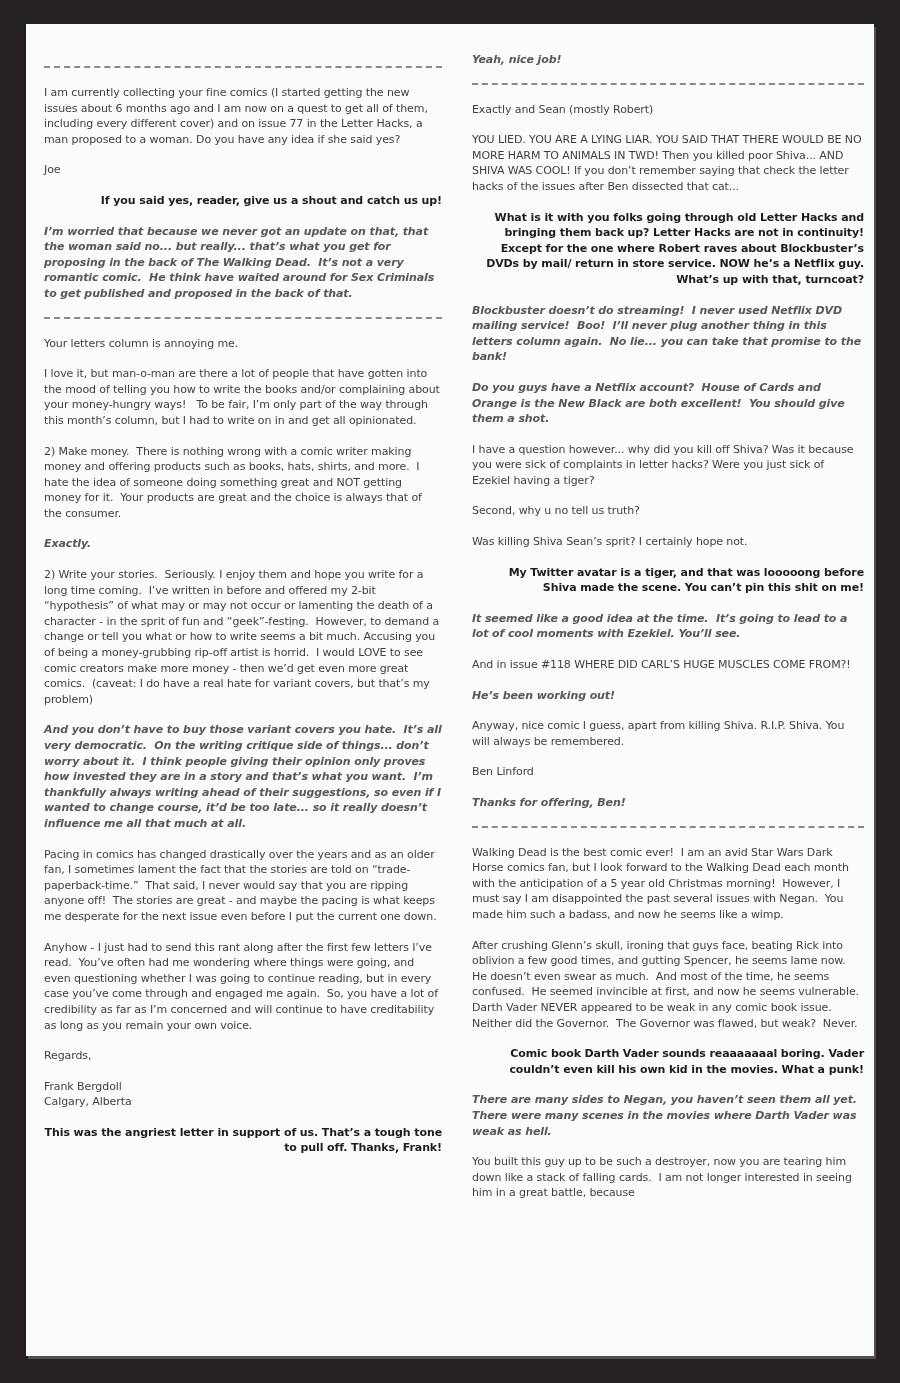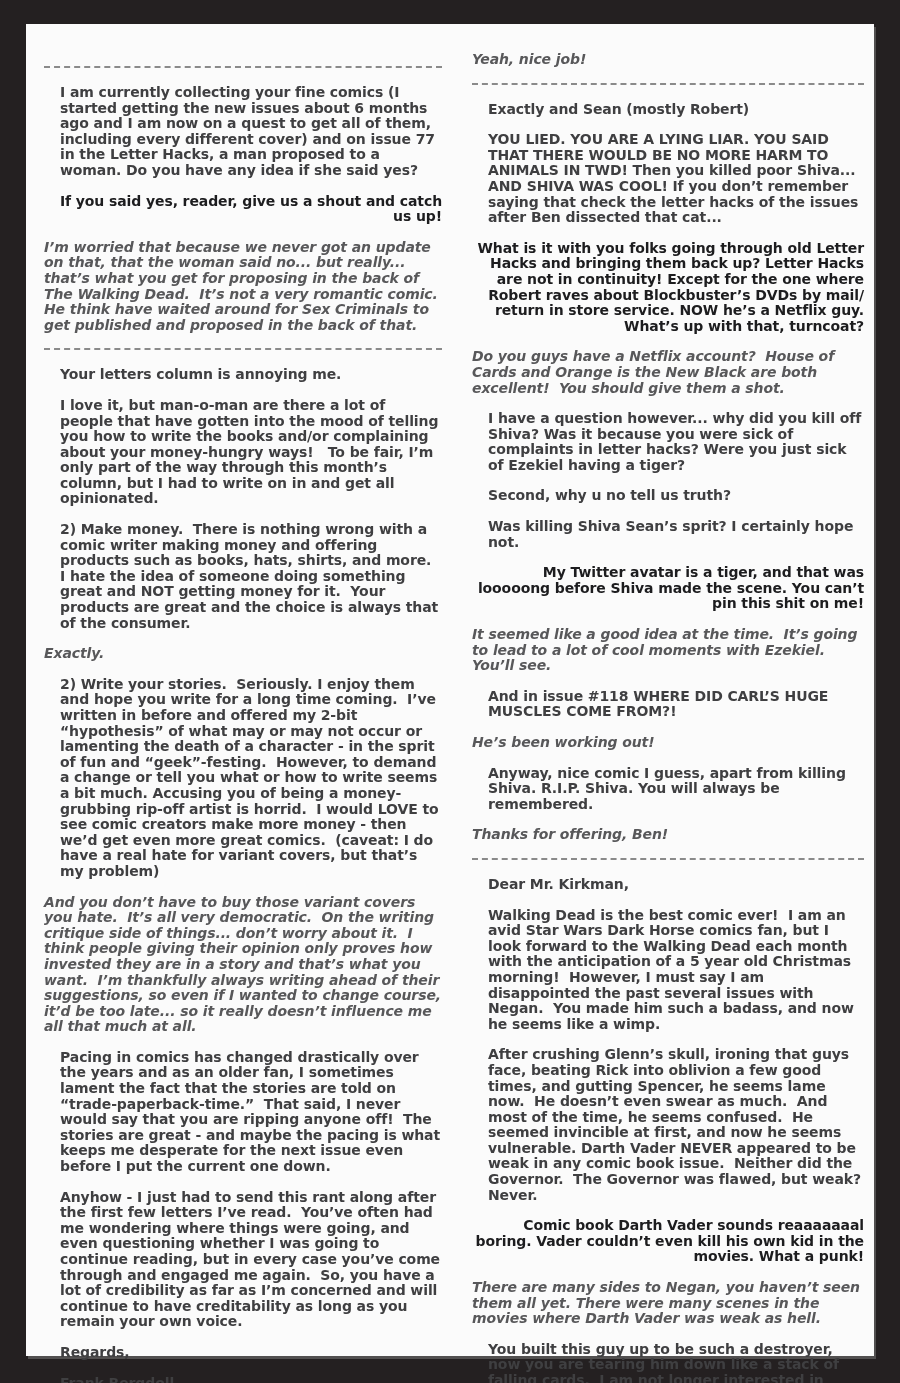--- a/index.html
+++ b/index.html
@@ -30,29 +30,28 @@
     gap: 30px;
     align-items: flex-start;
   }
   .col {
     box-sizing: border-box;
   }
   .col-left  { width: 398px; flex: 0 0 398px; }
   .col-right { width: 392px; flex: 0 0 392px; }
   .block {
     margin: 0 0 15px 0;
-    font-size: 14px;
+    font-size: 11px;
     line-height: 15.6px;
     white-space: pre-wrap;
     letter-spacing: -0.1px;
   }
   .block.normal {
     color: var(--ink, #3f3f41);
-    font-weight: 700;
-    margin-left: 16px;
+    font-weight: 400;
   }
   .block.bold {
     color: var(--ink-bold, #1d1d1f);
     font-weight: 700;
     text-align: right;
   }
   .block.reply {
     color: var(--ink-reply, #58585a);
     font-weight: 700;
     font-style: italic;
@@ -65,20 +64,21 @@
   }
 </style>
 </head>
 <body style="--bg: #242021; --paper: #fbfbfb; --ink: #3f3f41; --ink-bold: #1d1d1f; --ink-reply: #58585a; --rule: #8a8a8a;">
 
 <div class="paper">
   <div class="columns">
     <div class="col col-left">
         <div class="block separator"></div>
         <p class="block normal">I am currently collecting your fine comics (I started getting the new issues about 6 months ago and I am now on a quest to get all of them, including every different cover) and on issue 77 in the Letter Hacks, a man proposed to a woman. Do you have any idea if she said yes?</p>
+        <p class="block normal">Joe</p>
         <p class="block bold">If you said yes, reader, give us a shout and catch us up!</p>
         <p class="block reply">I’m worried that because we never got an update on that, that the woman said no... but really... that’s what you get for proposing in the back of The Walking Dead.  It’s not a very romantic comic.  He think have waited around for Sex Criminals to get published and proposed in the back of that.</p>
         <div class="block separator"></div>
         <p class="block normal">Your letters column is annoying me.</p>
         <p class="block normal">I love it, but man-o-man are there a lot of people that have gotten into the mood of telling you how to write the books and/or complaining about your money-hungry ways!   To be fair, I’m only part of the way through this month’s column, but I had to write on in and get all opinionated.</p>
         <p class="block normal">2) Make money.  There is nothing wrong with a comic writer making money and offering products such as books, hats, shirts, and more.  I hate the idea of someone doing something great and NOT getting money for it.  Your products are great and the choice is always that of the consumer.</p>
         <p class="block reply">Exactly.</p>
         <p class="block normal">2) Write your stories.  Seriously. I enjoy them and hope you write for a long time coming.  I’ve written in before and offered my 2-bit “hypothesis” of what may or may not occur or lamenting the death of a character - in the sprit of fun and “geek”-festing.  However, to demand a change or tell you what or how to write seems a bit much. Accusing you of being a money-grubbing rip-off artist is horrid.  I would LOVE to see comic creators make more money - then we’d get even more great comics.  (caveat: I do have a real hate for variant covers, but that’s my problem)</p>
         <p class="block reply">And you don’t have to buy those variant covers you hate.  It’s all very democratic.  On the writing critique side of things... don’t worry about it.  I think people giving their opinion only proves how invested they are in a story and that’s what you want.  I’m thankfully always writing ahead of their suggestions, so even if I wanted to change course, it’d be too late... so it really doesn’t influence me all that much at all.</p>
         <p class="block normal">Pacing in comics has changed drastically over the years and as an older fan, I sometimes lament the fact that the stories are told on “trade-paperback-time.”  That said, I never would say that you are ripping anyone off!  The stories are great - and maybe the pacing is what keeps me desperate for the next issue even before I put the current one down.</p>
@@ -87,32 +87,33 @@
         <p class="block normal">Frank Bergdoll
 Calgary, Alberta</p>
         <p class="block bold">This was the angriest letter in support of us. That’s a tough tone to pull off. Thanks, Frank!</p>
       </div>
     <div class="col col-right">
         <p class="block reply">Yeah, nice job!</p>
         <div class="block separator"></div>
         <p class="block normal">Exactly and Sean (mostly Robert)</p>
         <p class="block normal">YOU LIED. YOU ARE A LYING LIAR. YOU SAID THAT THERE WOULD BE NO MORE HARM TO ANIMALS IN TWD! Then you killed poor Shiva... AND SHIVA WAS COOL! If you don’t remember saying that check the letter hacks of the issues after Ben dissected that cat...</p>
         <p class="block bold">What is it with you folks going through old Letter Hacks and bringing them back up? Letter Hacks are not in continuity! Except for the one where Robert raves about Blockbuster’s DVDs by mail/ return in store service. NOW he’s a Netflix guy. What’s up with that, turncoat?</p>
+        <p class="block reply">Blockbuster doesn’t do streaming!  I never used Netflix DVD mailing service!  Boo!  I’ll never plug another thing in this letters column again.  No lie... you can take that promise to the bank!</p>
         <p class="block reply">Do you guys have a Netflix account?  House of Cards and Orange is the New Black are both excellent!  You should give them a shot.</p>
         <p class="block normal">I have a question however... why did you kill off Shiva? Was it because you were sick of complaints in letter hacks? Were you just sick of Ezekiel having a tiger?</p>
         <p class="block normal">Second, why u no tell us truth?</p>
         <p class="block normal">Was killing Shiva Sean’s sprit? I certainly hope not.</p>
         <p class="block bold">My Twitter avatar is a tiger, and that was looooong before Shiva made the scene. You can’t pin this shit on me!</p>
         <p class="block reply">It seemed like a good idea at the time.  It’s going to lead to a lot of cool moments with Ezekiel. You’ll see.</p>
         <p class="block normal">And in issue #118 WHERE DID CARL’S HUGE MUSCLES COME FROM?!</p>
         <p class="block reply">He’s been working out!</p>
         <p class="block normal">Anyway, nice comic I guess, apart from killing Shiva. R.I.P. Shiva. You will always be remembered.</p>
+        <p class="block normal">Ben Linford</p>
         <p class="block reply">Thanks for offering, Ben!</p>
         <div class="block separator"></div>
-        <p class="block normal">Dear Mr. Kirkman,</p>
         <p class="block normal">Walking Dead is the best comic ever!  I am an avid Star Wars Dark Horse comics fan, but I look forward to the Walking Dead each month with the anticipation of a 5 year old Christmas morning!  However, I must say I am disappointed the past several issues with Negan.  You made him such a badass, and now he seems like a wimp.</p>
         <p class="block normal">After crushing Glenn’s skull, ironing that guys face, beating Rick into oblivion a few good times, and gutting Spencer, he seems lame now.  He doesn’t even swear as much.  And most of the time, he seems confused.  He seemed invincible at first, and now he seems vulnerable. Darth Vader NEVER appeared to be weak in any comic book issue.  Neither did the Governor.  The Governor was flawed, but weak?  Never.</p>
         <p class="block bold">Comic book Darth Vader sounds reaaaaaaal boring. Vader couldn’t even kill his own kid in the movies. What a punk!</p>
         <p class="block reply">There are many sides to Negan, you haven’t seen them all yet. There were many scenes in the movies where Darth Vader was weak as hell.</p>
         <p class="block normal">You built this guy up to be such a destroyer, now you are tearing him down like a stack of falling cards.  I am not longer interested in seeing him in a great battle, because</p>
       </div>
   </div>
 </div>
 
 </body></html>

